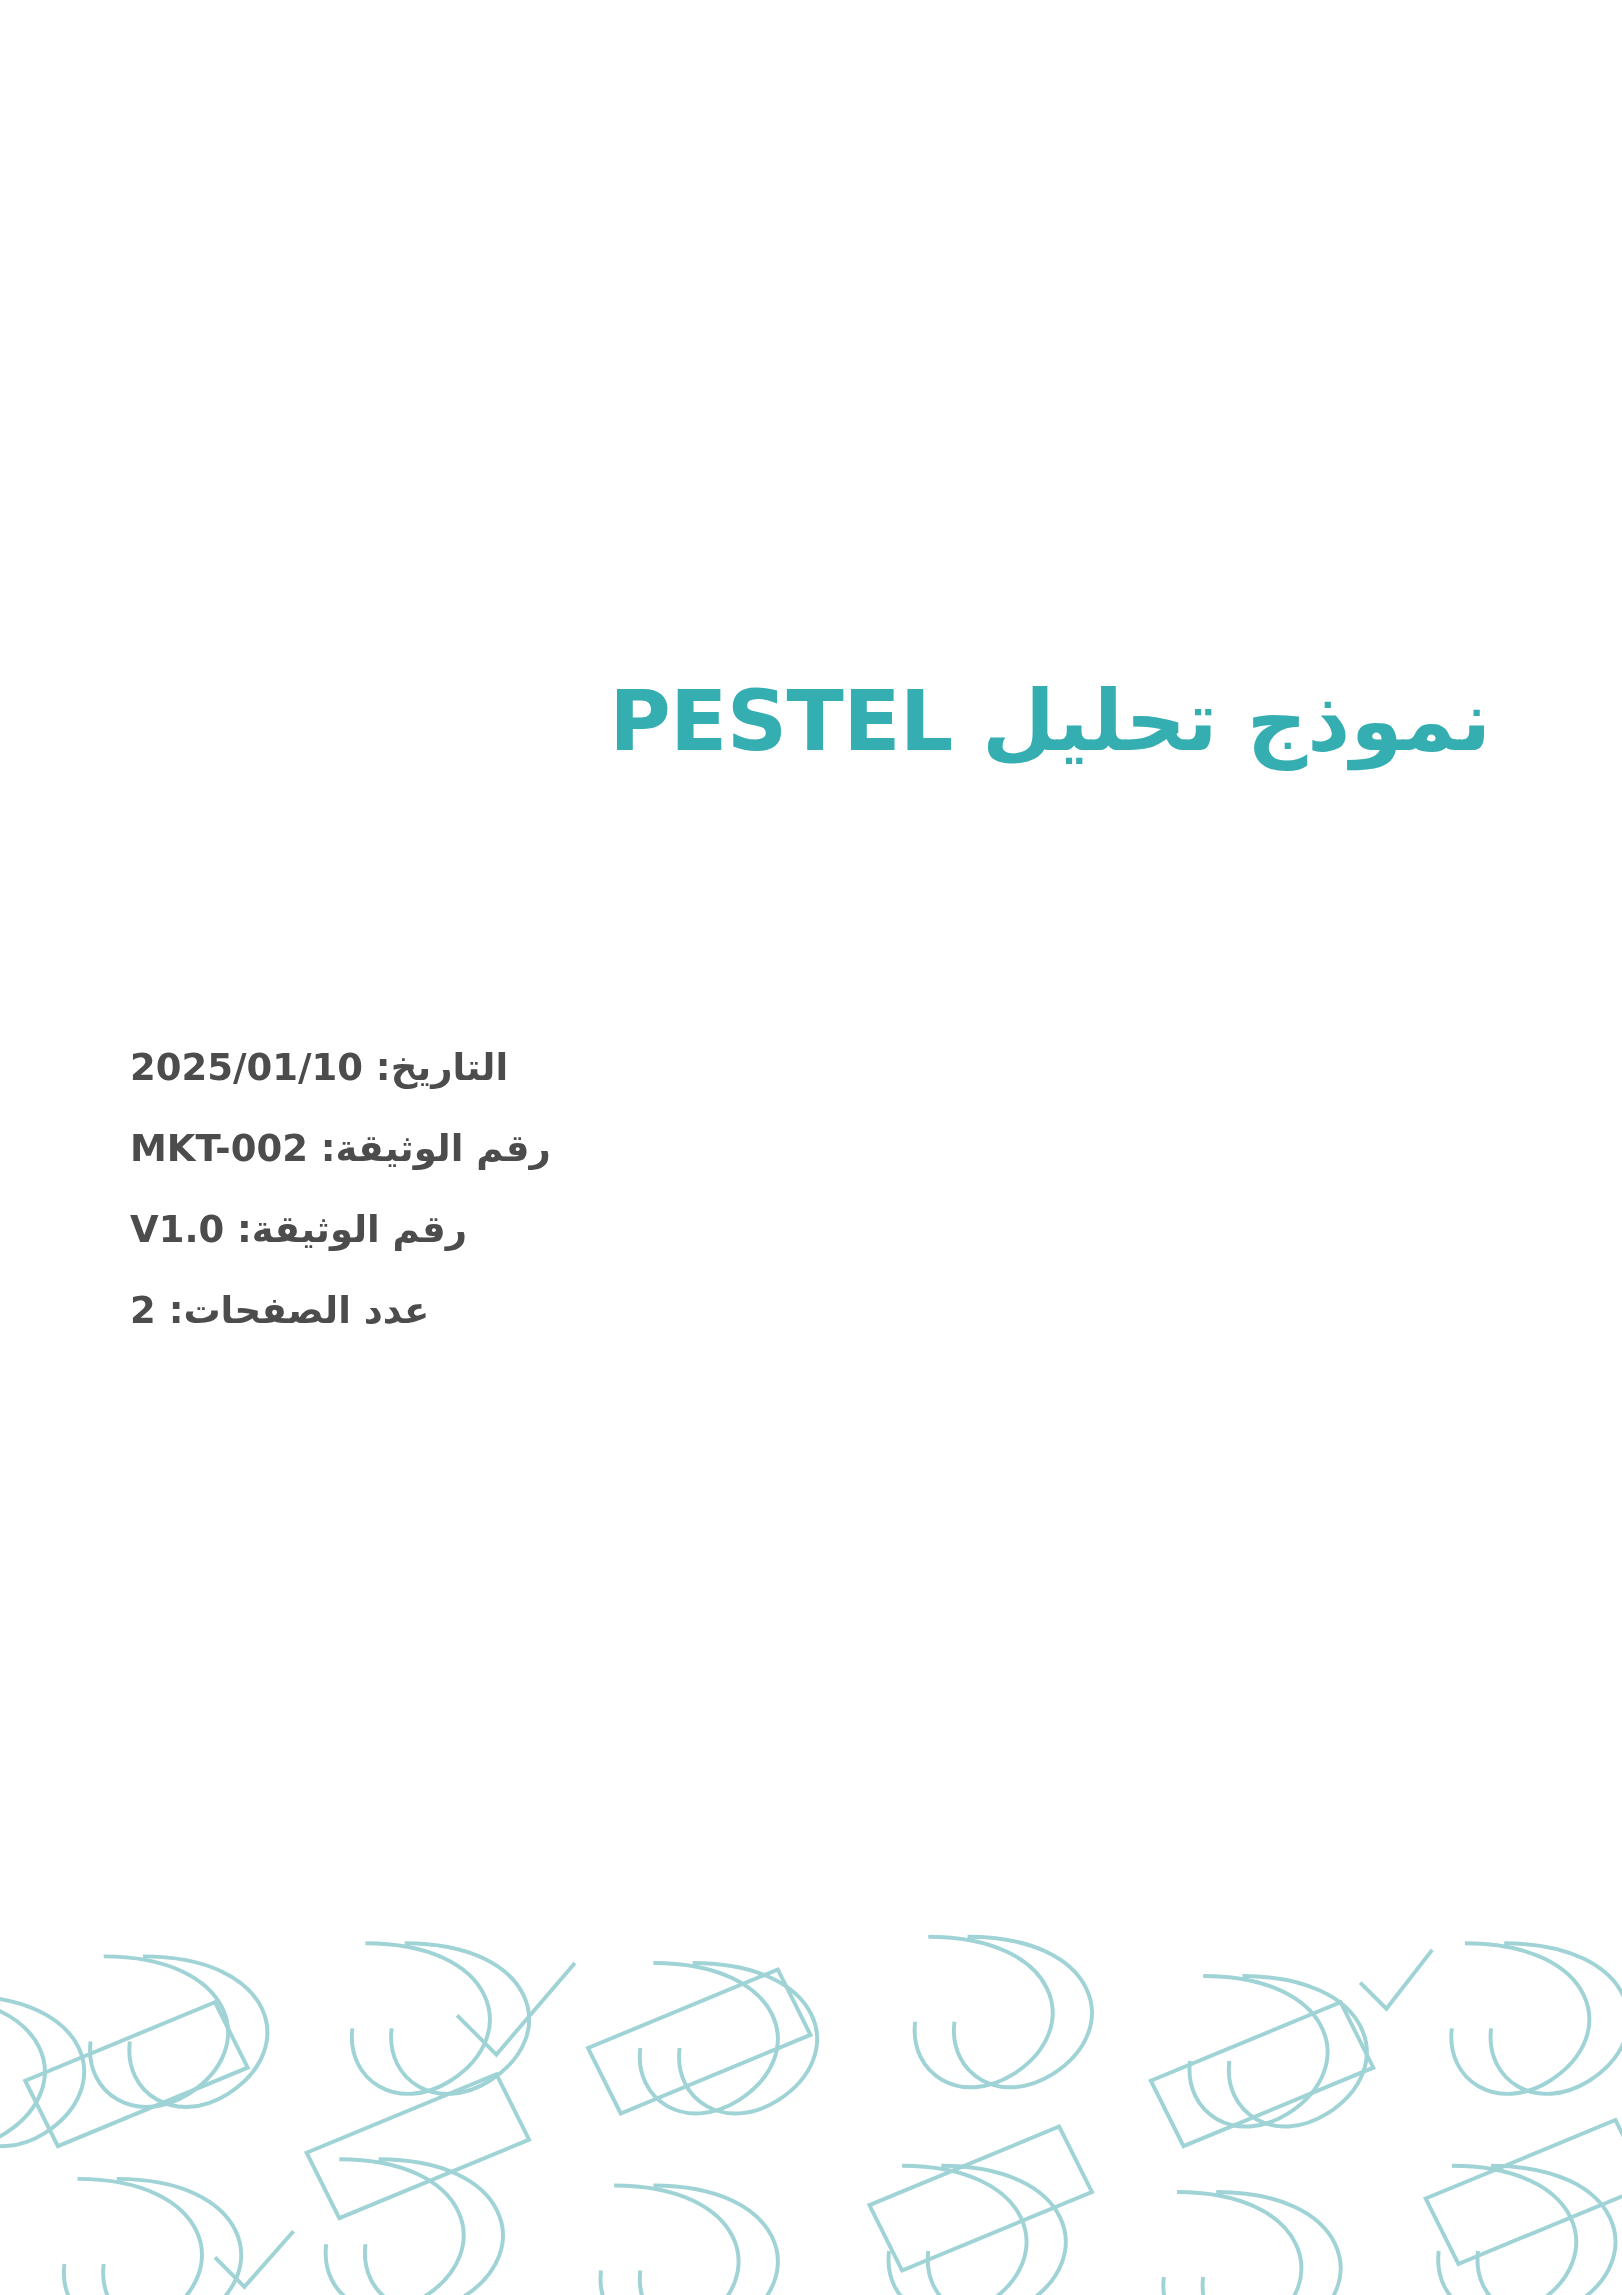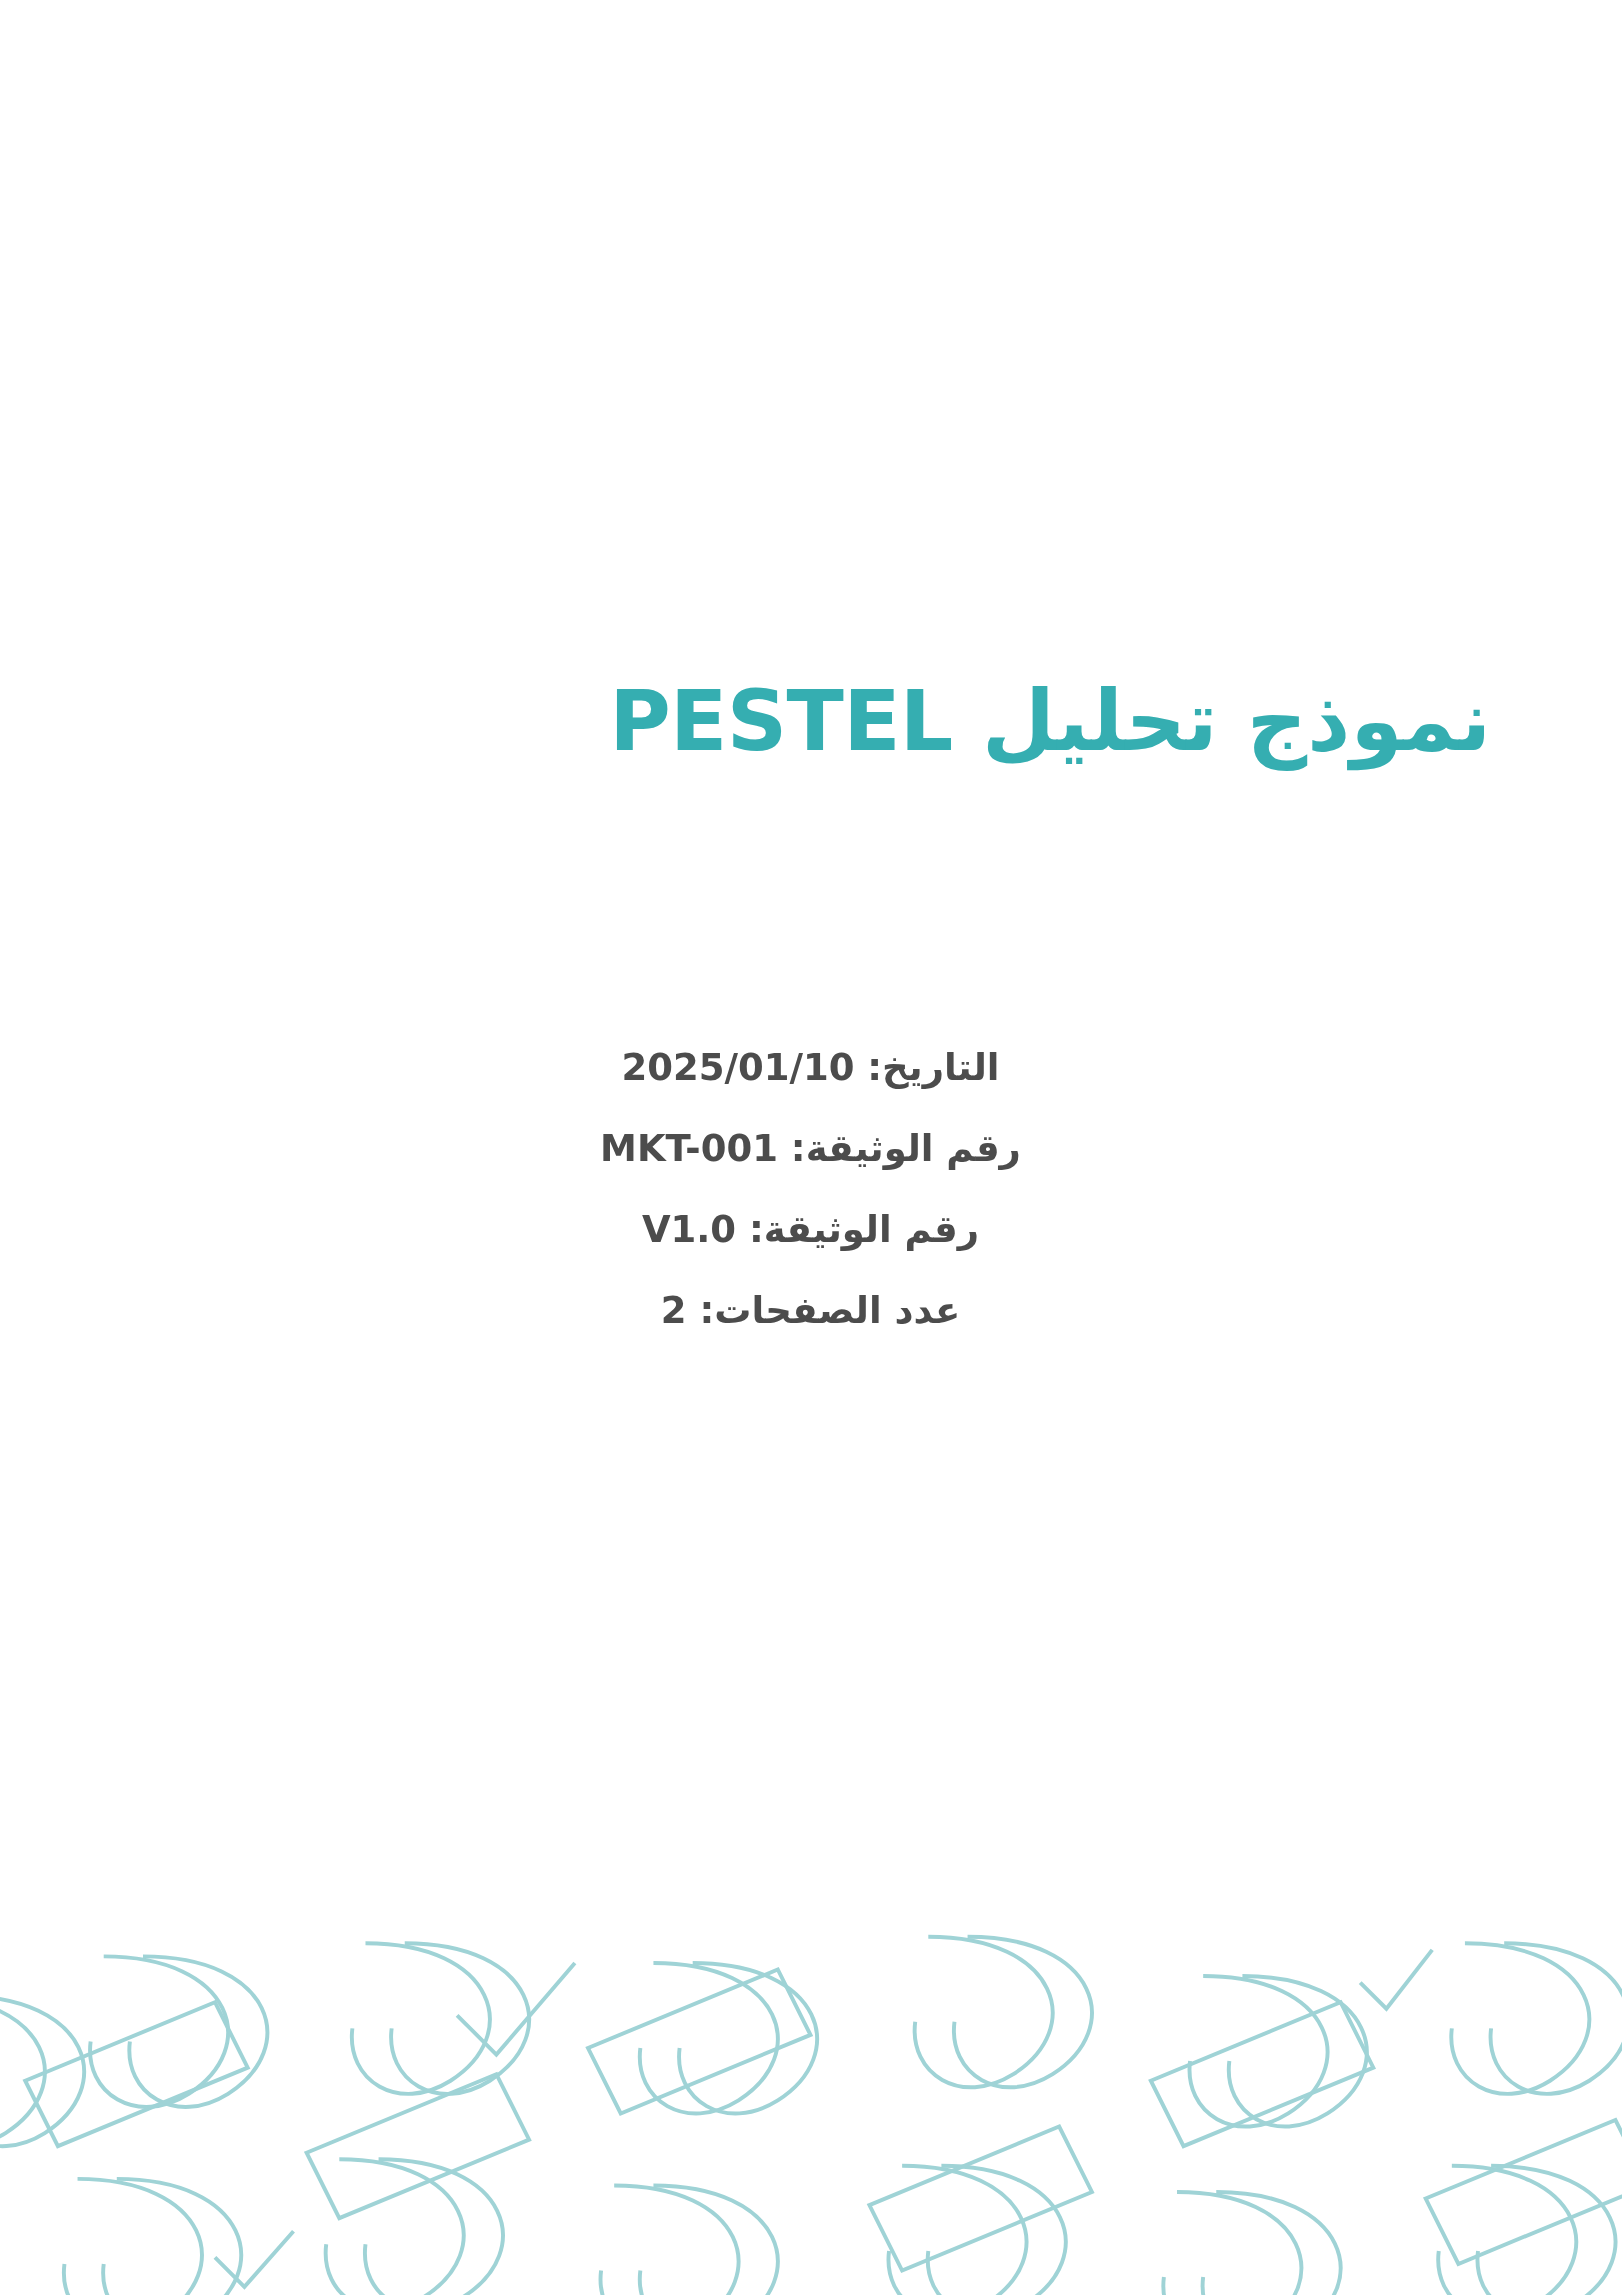--- a/index.html
+++ b/index.html
@@ -36,21 +36,21 @@
     direction: rtl;
     unicode-bidi: isolate;
   }
 
   
   .meta-block {
     position: absolute;
     top: 1021px;
     right: 131px;
     left: 131px;
-    text-align: center;
+    text-align: left;
     direction: rtl;
   }
   .meta-row {
     font-size: 37px;
     font-weight: 600;
     color: #4c4c4c;
     line-height: 1.0;
     margin-bottom: 44px;
     white-space: nowrap;
     direction: rtl;
@@ -78,21 +78,21 @@
 <body>
 
 <div class="page">
 
   <div class="title-block">
     <h1 class="doc-title">نموذج تحليل PESTEL</h1>
   </div>
 
   <div class="meta-block">
     <div class="meta-row">التاريخ: 2025/01/10</div>
-    <div class="meta-row">رقم الوثيقة: MKT-001</div>
+    <div class="meta-row">رقم الوثيقة: MKT-002</div>
     <div class="meta-row">رقم الوثيقة: V1.0</div>
     <div class="meta-row">عدد الصفحات: 2</div>
   </div>
 
   <div class="wave-band">
     <svg viewBox="0 0 2480 620" xmlns="http://www.w3.org/2000/svg" aria-hidden="true">
       <g fill="none" stroke="#9fd3d6" stroke-width="6">
 
         <g>
           <path d="M-120 120 C 80 120, 120 260, 10 330 C -70 380, -150 330, -140 250"></path>

